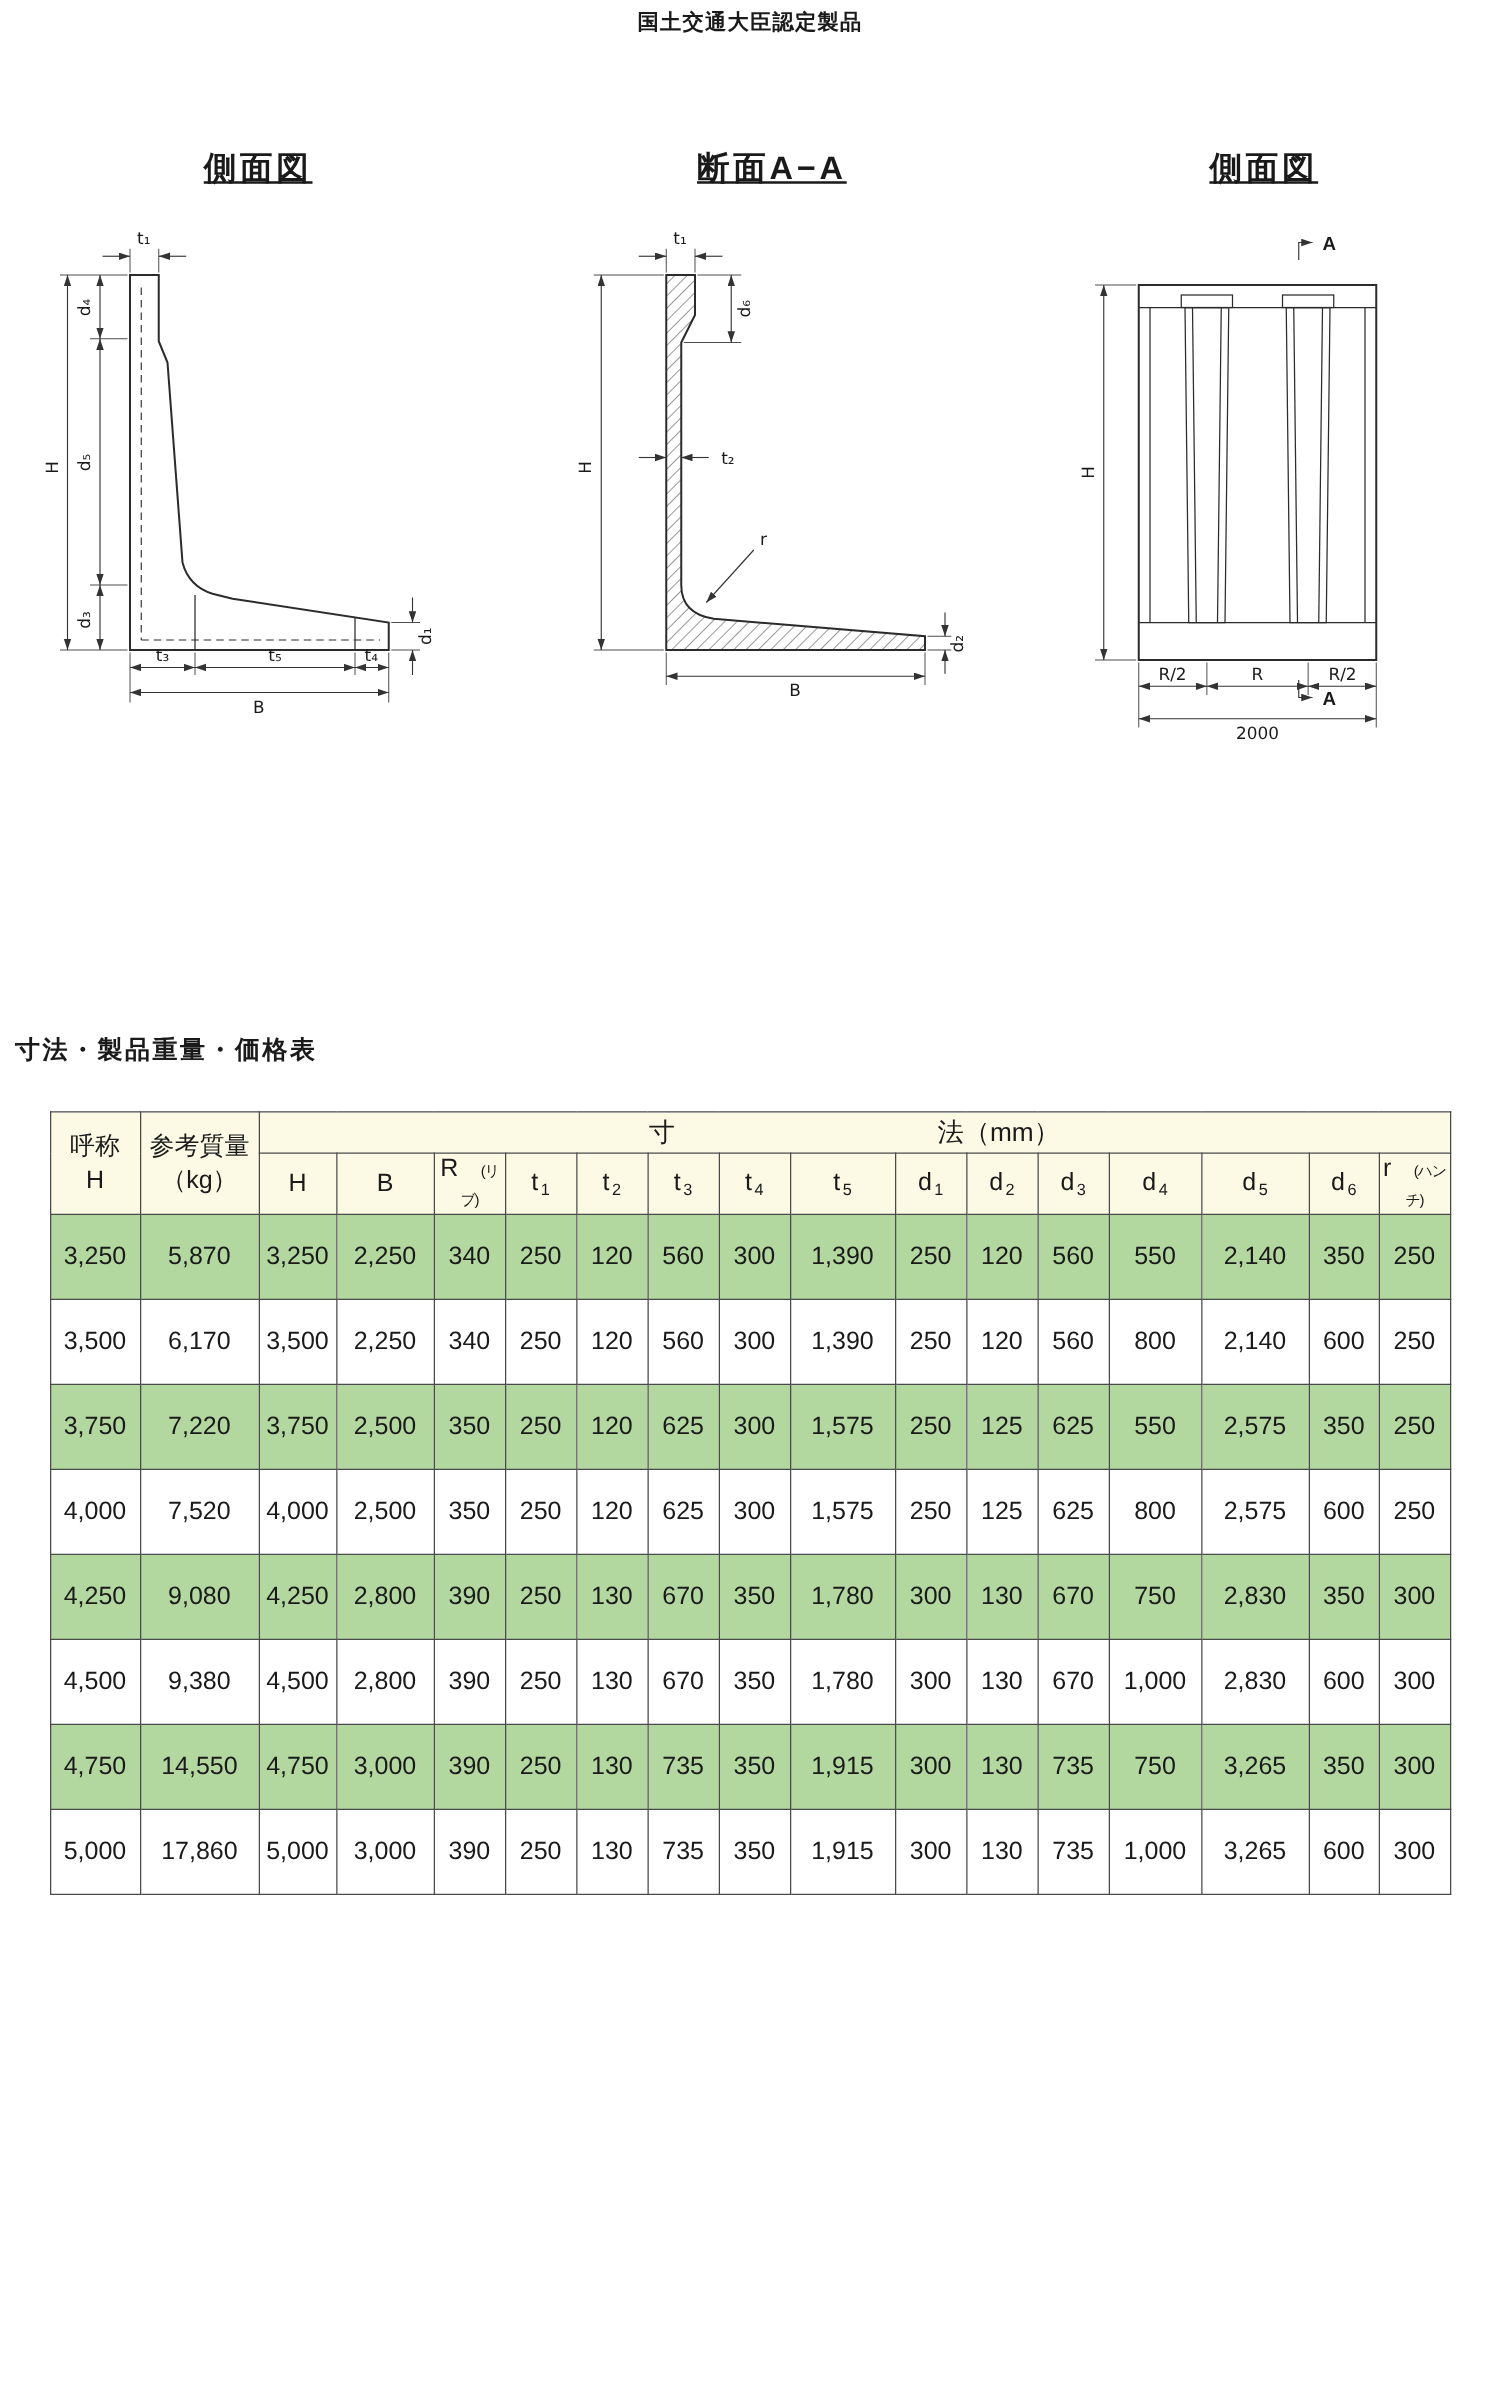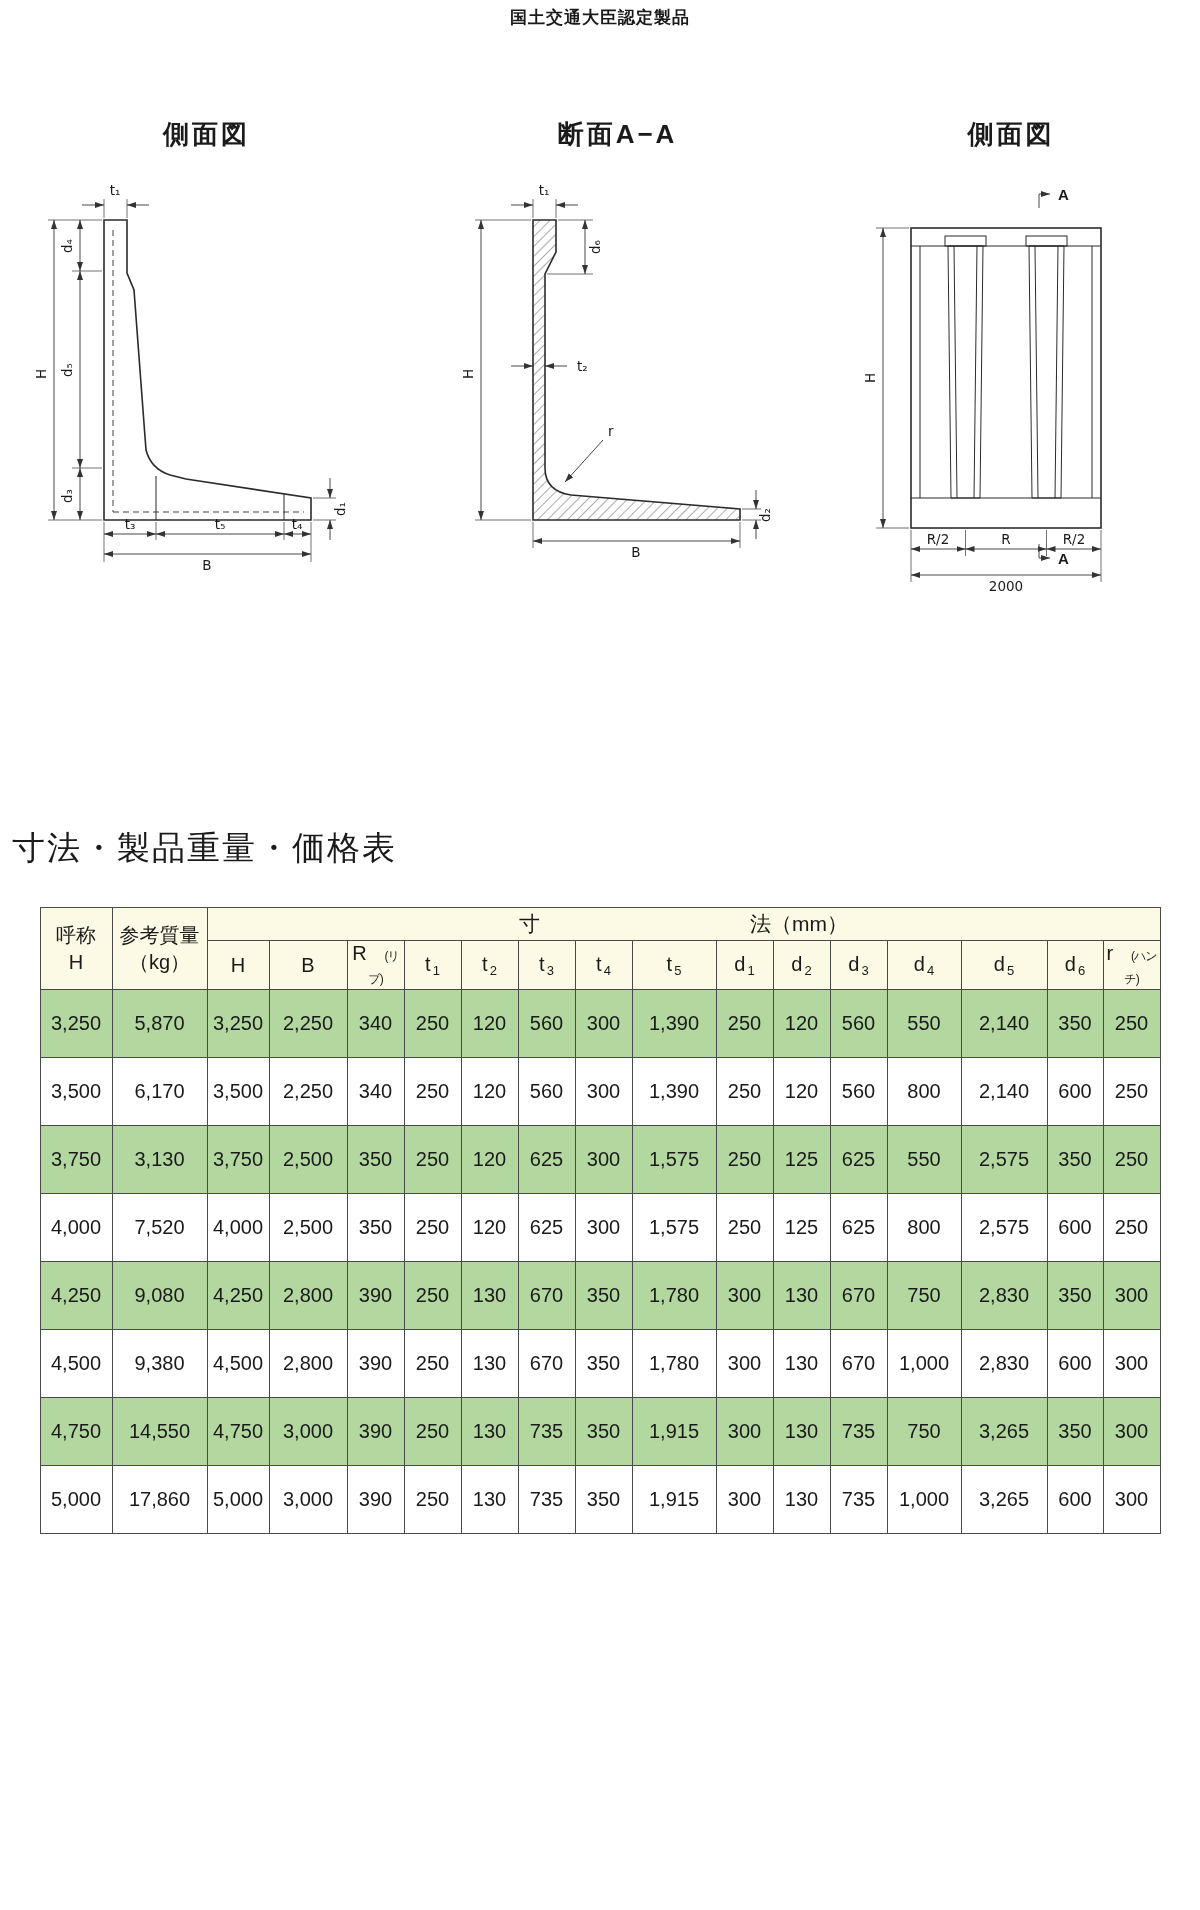--- a/index.html
+++ b/index.html
@@ -17,40 +17,41 @@
     font-weight: bold;
     padding-top: 6px;
     letter-spacing: 1px;
   }
   .drawings-row {
     display: flex;
     justify-content: space-between;
     align-items: flex-start;
     padding: 0 34px;
     margin-top: 88px;
+    text-decoration: underline;
   }
   .drawing-block { display: flex; flex-direction: column; align-items: center; }
   .drawing-caption {
     font-size: 26px;
     font-weight: bold;
     letter-spacing: 3px;
     margin-bottom: 26px;
   }
   svg { overflow: visible; display: block; }
   .outline { fill: #ffffff; stroke: #2b2b2b; stroke-width: 1.6; stroke-linejoin: miter; }
   .hatched { fill: url(#hatch2); stroke: #2b2b2b; stroke-width: 1.6; }
   .thin   { stroke: #2b2b2b; stroke-width: 1; fill: none; }
   .dashed { stroke: #2b2b2b; stroke-width: 0.9; stroke-dasharray: 6 4; fill: none; }
   .ext { stroke: #333333; stroke-width: 0.7; }
   .dim { stroke: #333333; stroke-width: 0.9; fill: none; }
   .dim-label { font-size: 13.5px; fill: #1a1a1a; font-family: "DejaVu Sans", sans-serif; }
   .mark-label { font-size: 15px; font-weight: bold; fill: #1a1a1a; }
   .section-title {
-    font-size: 33px;
-    font-weight: normal;
+    font-size: 20px;
+    font-weight: bold;
     letter-spacing: 2px;
     margin: 178px 0 0 12px;
   }
   .spec-table {
     border-collapse: collapse;
     table-layout: fixed;
     width: 944px;
     margin: 36px auto 0 auto;
   }
   .spec-table th, .spec-table td {
@@ -347,21 +348,21 @@
         <td>250</td>
         <td>120</td>
         <td>560</td>
         <td>800</td>
         <td>2,140</td>
         <td>600</td>
         <td>250</td>
       </tr>
       <tr class="shade">
         <td>3,750</td>
-        <td>3,130</td>
+        <td>7,220</td>
         <td>3,750</td>
         <td>2,500</td>
         <td>350</td>
         <td>250</td>
         <td>120</td>
         <td>625</td>
         <td>300</td>
         <td>1,575</td>
         <td>250</td>
         <td>125</td>

